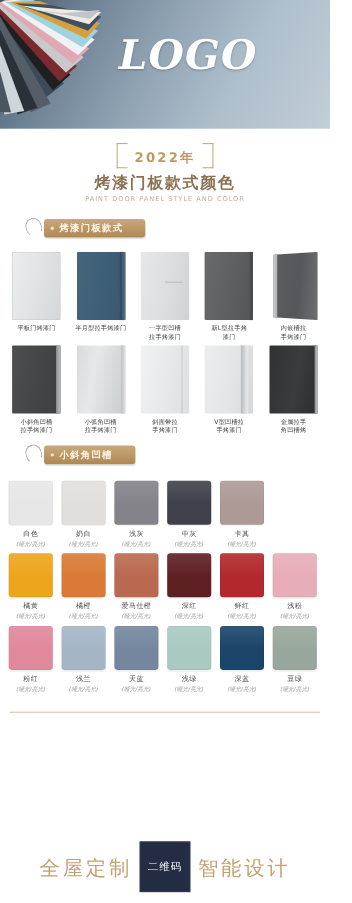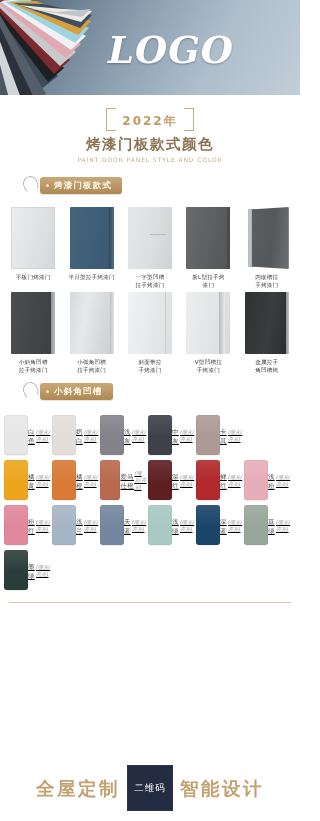--- a/index.html
+++ b/index.html
@@ -7,21 +7,21 @@
   body {
     font-family: "DejaVu Sans", "Liberation Sans", sans-serif;
     background:#ffffff;
     overflow:hidden;
     position:relative;
   }
   .page { width:300px; height:821px; position:relative; background:#fff; }
 
   
   .header {
-    position:relative; width:300px; height:95px;
+    position:relative; width:300px; height:117px;
     background:linear-gradient(118deg,#47566a 0%,#6e8295 22%,#93a6b6 48%,#aebecb 70%,#c2ced8 100%);
     overflow:hidden;
   }
   .fan { position:absolute; left:-18px; top:-8px; width:120px; height:118px; }
   .logo {
     position:absolute; left:0; right:0; top:28px;
     text-align:center;
     font-family:"DejaVu Serif","Liberation Serif",serif;
     font-style:italic; font-weight:bold;
     font-size:37px; letter-spacing:1px; color:#ffffff;
@@ -52,21 +52,21 @@
     border-top:1px solid #d3bb9b; border-bottom:1px solid #d3bb9b;
   }
   .motto-wrap:before{ left:0; border-left:1px solid #d3bb9b; }
   .motto-wrap:after { right:0; border-right:1px solid #d3bb9b; }
   .motto { font-size:9px; color:#b79b72; letter-spacing:1.5px; }
 
   
   .tag-row { position:relative; height:26px; margin:8px 0 4px 18px; }
   .tag {
     position:absolute; left:22px; top:0;
-    height:17px; padding:0 10px 0 14px;
+    height:17px; padding:0 20px 0 14px;
     background:linear-gradient(180deg,#c9a979 0%,#bb9765 55%,#ad8855 100%);
     border-radius:3px;
     display:flex; align-items:center;
     box-shadow:0 1px 1px rgba(0,0,0,.12);
   }
   .tag:before{
     content:""; position:absolute; left:6px; top:50%; margin-top:-1.5px;
     width:3px; height:3px; border-radius:50%; background:#f2e5d0;
   }
   .tag-label{ font-size:8.5px; color:#fff7ea; letter-spacing:1.2px; font-weight:bold; }
@@ -111,21 +111,21 @@
   .d-vgroove{ background:linear-gradient(100deg,#eceded 0%,#e4e5e6 55%,#d6d8d9 100%); }
   .d-vgroove:after{ content:""; position:absolute; right:5px; top:0; bottom:0; width:6px;
            background:linear-gradient(90deg,#b6babc,#e9eaeb); }
   .d-metal{ background:linear-gradient(100deg,#2f3133 0%,#3a3c3e 55%,#2a2c2e 100%); }
   .d-metal:after{ content:""; position:absolute; right:0; top:0; bottom:0; width:3px;
            background:linear-gradient(90deg,#8d9093,#c4c7c9); }
 
   
   .color-grid { padding:2px 4px 0; }
   .color-row { display:flex; margin-bottom:5px; }
-  .color-cell { width:48px; display:flex; flex-direction:row; align-items:center;text-decoration:underline; }
+  .color-cell { width:48px; display:flex; flex-direction:column; align-items:center; }
   .swatch {
     width:40px; height:40px; border-radius:3px;
     box-shadow:inset 0 0 0 .5px rgba(0,0,0,.07), 0 1px 1px rgba(0,0,0,.06);
     position:relative;
   }
   .swatch:after{
     content:""; position:absolute; left:0; right:0; top:0; height:55%;
     border-radius:3px 3px 0 0;
     background:linear-gradient(180deg,rgba(255,255,255,.10),rgba(255,255,255,0));
   }
@@ -133,21 +133,21 @@
   .c-finish{ margin-top:1px; font-size:5.2px; color:#9a9a9a; font-style:italic; }
 
   
   .footer-sep{ margin:12px 9px 0; height:1px; background:#d9c7aa; }
   .footer {
     position:absolute; left:0; right:0; bottom:0; height:66px;
     display:flex; align-items:center; justify-content:center; gap:7px;
     background:#ffffff;
   }
   .f-word{
-    font-size:18.5px; font-weight:bold; letter-spacing:2.5px;
+    font-size:18.5px; font-weight:normal; letter-spacing:2.5px;
     color:#c2a271;
     font-family:"DejaVu Sans","Liberation Sans",sans-serif;
   }
   .qr-box{
     width:46px; height:46px; background:#232c42;
     display:flex; align-items:center; justify-content:center;
     border:1px solid #2d3750;
   }
   .qr-text{ font-size:9.5px; color:#ffffff; letter-spacing:1px; }
 </style>
@@ -364,25 +364,20 @@
           <div class="c-name">深蓝</div>
           <div class="c-finish">(哑光/亮光)</div>
         </div>
         <div class="color-cell">
           <div class="swatch" style="background: rgb(152, 167, 155);"></div>
           <div class="c-name">豆绿</div>
           <div class="c-finish">(哑光/亮光)</div>
         </div>
       </div>
       <div class="color-row">
-        <div class="color-cell">
-          <div class="swatch" style="background: rgb(43, 61, 58);"></div>
-          <div class="c-name">墨绿</div>
-          <div class="c-finish">(哑光/亮光)</div>
-        </div>
       </div>
     </div>
 
   <div class="footer-sep"></div>
 
   <div class="footer">
     <span class="f-word">全屋定制</span>
     <span class="qr-box">
       <span class="qr-text">二维码</span>
     </span>

